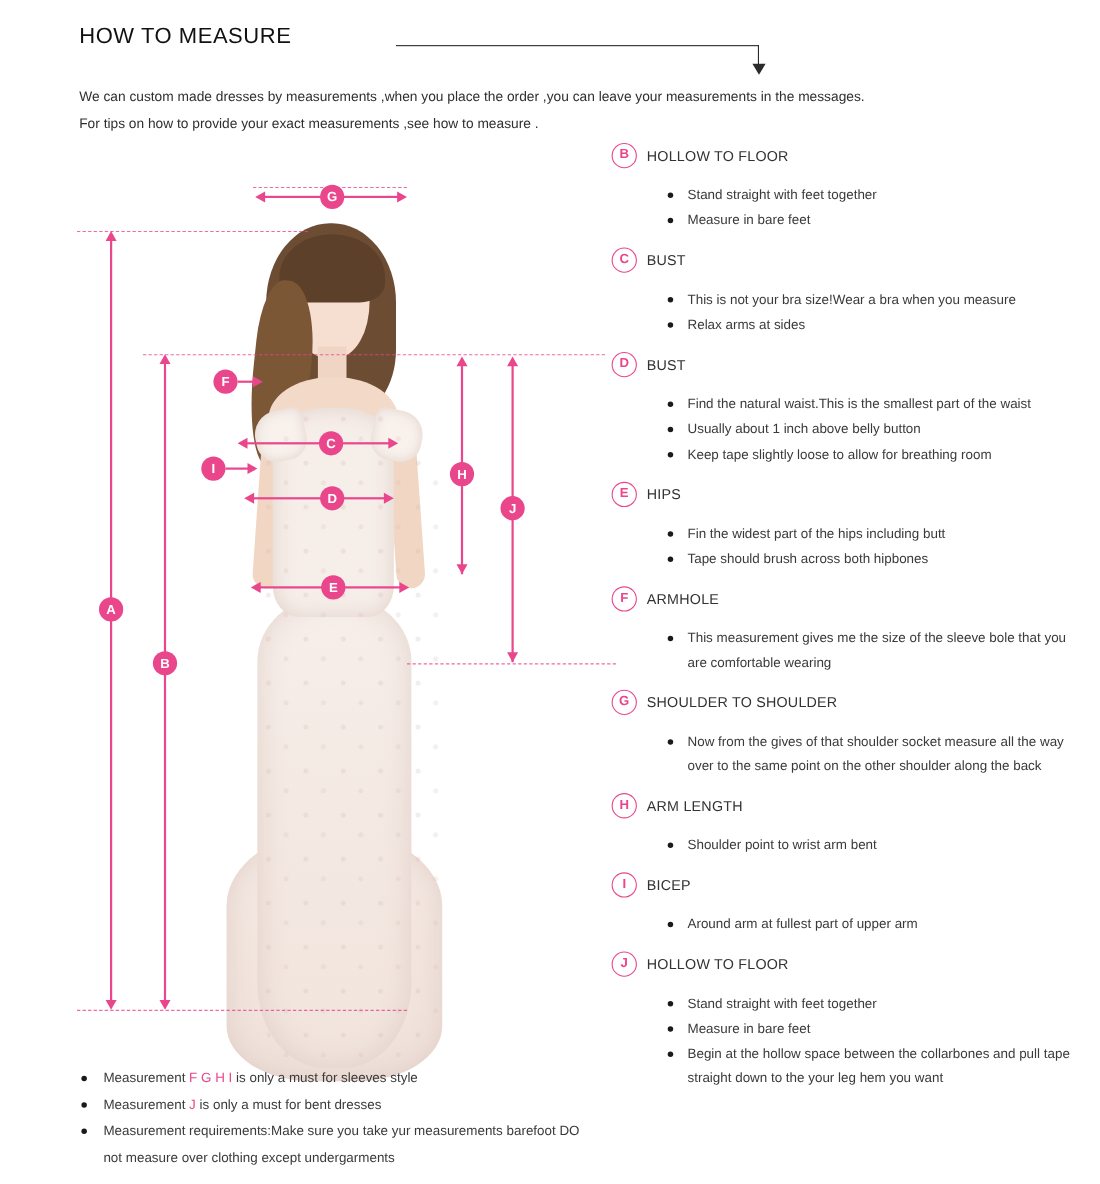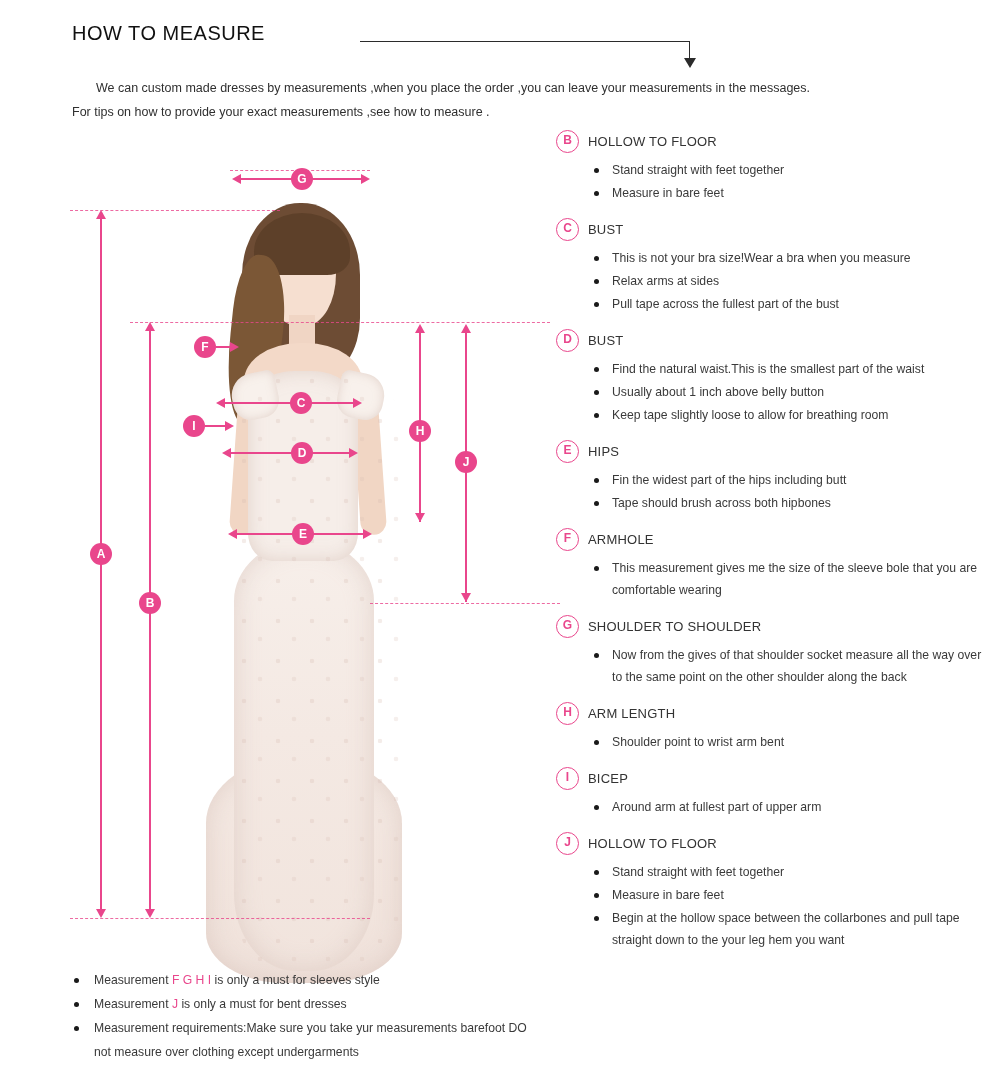--- a/index.html
+++ b/index.html
@@ -57,21 +57,21 @@
     border-right: 6px solid transparent;
     border-top: 10px solid #2b2b2b;
   }
   .intro {
     position: absolute;
     left: 72px;
     font-size: 12.5px;
     color: #2f2f2f;
     white-space: nowrap;
   }
-  .intro1 { top: 81px; margin-left: 24px; }
+  .intro1 { top: 81px; }
   .intro2 { top: 105px; }
 
   
   .figure {
     position: absolute;
     left: 70px;
     top: 140px;
     width: 420px;
     height: 810px;
   }
@@ -303,21 +303,21 @@
     font-weight: bold;
     line-height: 18px;
     text-align: center;
     flex: 0 0 auto;
   }
   .sec-title {
     font-size: 13px;
     color: #333;
     letter-spacing: .2px;
   }
-  .bullets { list-style: none; margin: 0; padding: 0 0 0 36px; }
+  .bullets { list-style: none; margin: 13px; padding: 0 0 0 36px; }
   .bullets li {
     position: relative;
     font-size: 12.2px;
     line-height: 22px;
     color: #3a3a3a;
     padding-left: 20px;
     margin-bottom: 1px;
   }
   .bullets li::before {
     content: "";
@@ -459,21 +459,20 @@
     </div>
 
     <div class="sec">
       <div class="sec-head">
         <div class="sec-badge">C</div>
         <div class="sec-title">BUST</div>
       </div>
       <ul class="bullets">
         <li>This is not your bra size!Wear a bra when you measure</li>
         <li>Relax arms at sides</li>
-        <li>Pull tape across the fullest part of the bust</li>
       </ul>
     </div>
 
     <div class="sec">
       <div class="sec-head">
         <div class="sec-badge">D</div>
         <div class="sec-title">BUST</div>
       </div>
       <ul class="bullets">
         <li>Find the natural waist.This is the smallest part of the waist</li>

